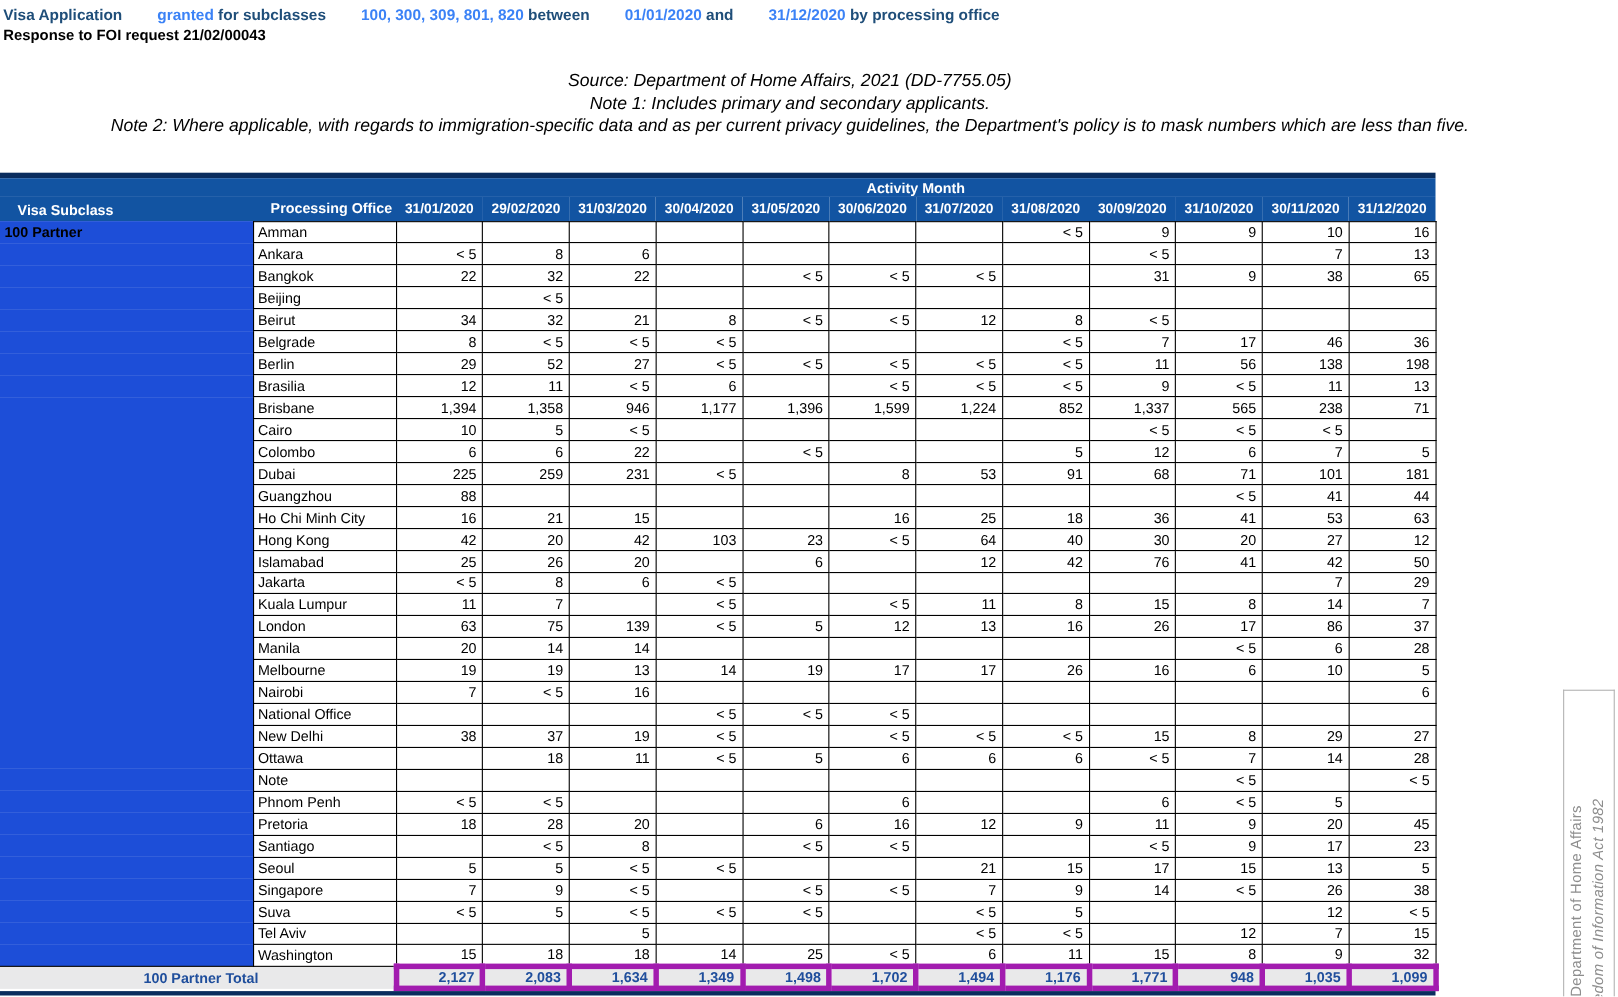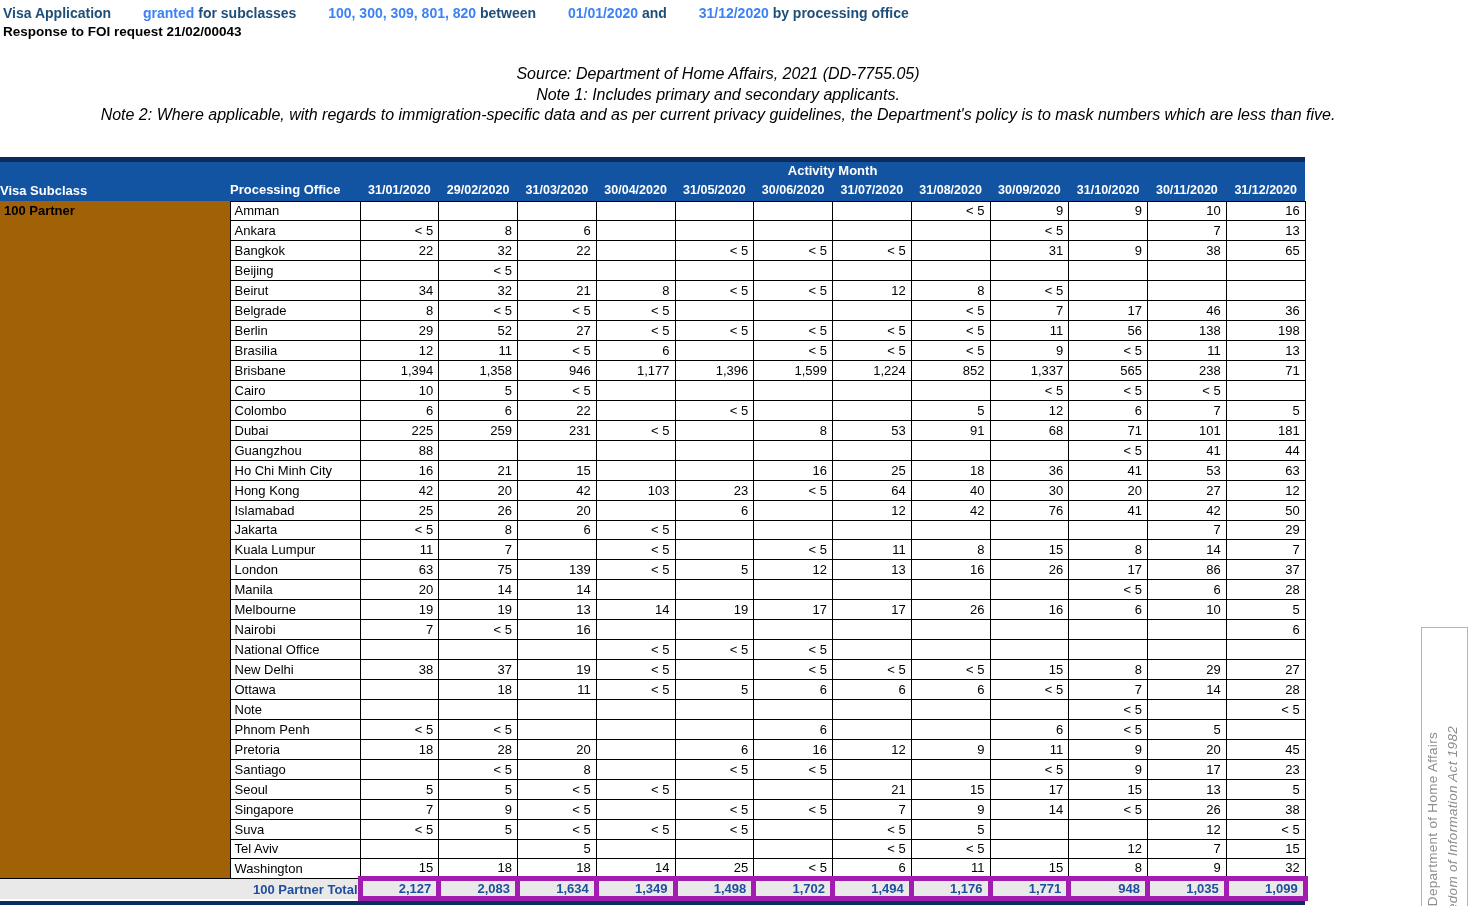--- a/index.html
+++ b/index.html
@@ -20,31 +20,31 @@
   .thick-bar { width: 1305px; height: 5px; background: #0A2D5E; }
   .thick-bar.bottom { height: 4px; }
   table.tbl { border-collapse: collapse; table-layout: fixed; width: 1305px; }
   .col-subclass { width: 230px; }
   .col-office { width: 130px; }
   .col-month { width: 78.75px; }
 
   .tbl thead th { background: #1254A2; color: #ffffff; font-weight: bold; border: none; }
   th.activity-label { font-size: 13px; text-align: center; height: 17px; }
   th.activity-spacer { height: 17px; }
-  th.subclass-h, th.office-h { font-size: 13px; text-align: left; padding-left: 0; height: 22px; margin-top: 15px; }
+  th.subclass-h, th.office-h { font-size: 13px; text-align: left; padding-left: 16px; height: 22px; margin-top: 15px; }
   th.month-h { font-size: 12.5px; text-align: center; height: 22px; padding: 0 1px; }
 
   .tbl tbody td { height: 19.94px; font-size: 13px; color: #000000; overflow: hidden; white-space: nowrap; }
-  td.subclass-cell { border: none; background: #a16207; padding-left: 4px; }
+  td.subclass-cell { border: none; background: #1d4ed8; padding-left: 4px; }
   td.subclass-label { font-weight: bold; }
   td.office-cell { border: 1px solid #000000; padding-left: 4px; text-align: left; }
   td.val-cell { border: 1px solid #000000; padding-right: 5px; text-align: right; }
 
   .tbl tr.total-row td { background: #E9E9EA; color: #1F4E9C; font-weight: bold; height: 18px; border-top: 1px solid #000000; }
-  td.total-label { padding-left: 8px; text-align: right; border: none; border-top: 1px solid #000000; }
+  td.total-label { padding-left: 8px; text-align: center; border: none; border-top: 1px solid #000000; }
   tr.total-row td.val-cell { border: 5px solid #a21caf; }
 
   
   .watermark-box { position: absolute; left: 1421px; top: 627px; width: 47px; height: 279px;
     border: 1px solid #b3b3b3; border-bottom: none; background: #ffffff; overflow: hidden; }
   .wm-text { position: absolute; writing-mode: vertical-rl; transform: rotate(180deg);
     white-space: nowrap; color: #8d8d8d; font-size: 13.5px; letter-spacing: 0.3px; }
   .wm-line1 { left: 3px; bottom: 0px; }
   .wm-line2 { left: 23px; bottom: -26px; font-style: italic; }
 </style>

